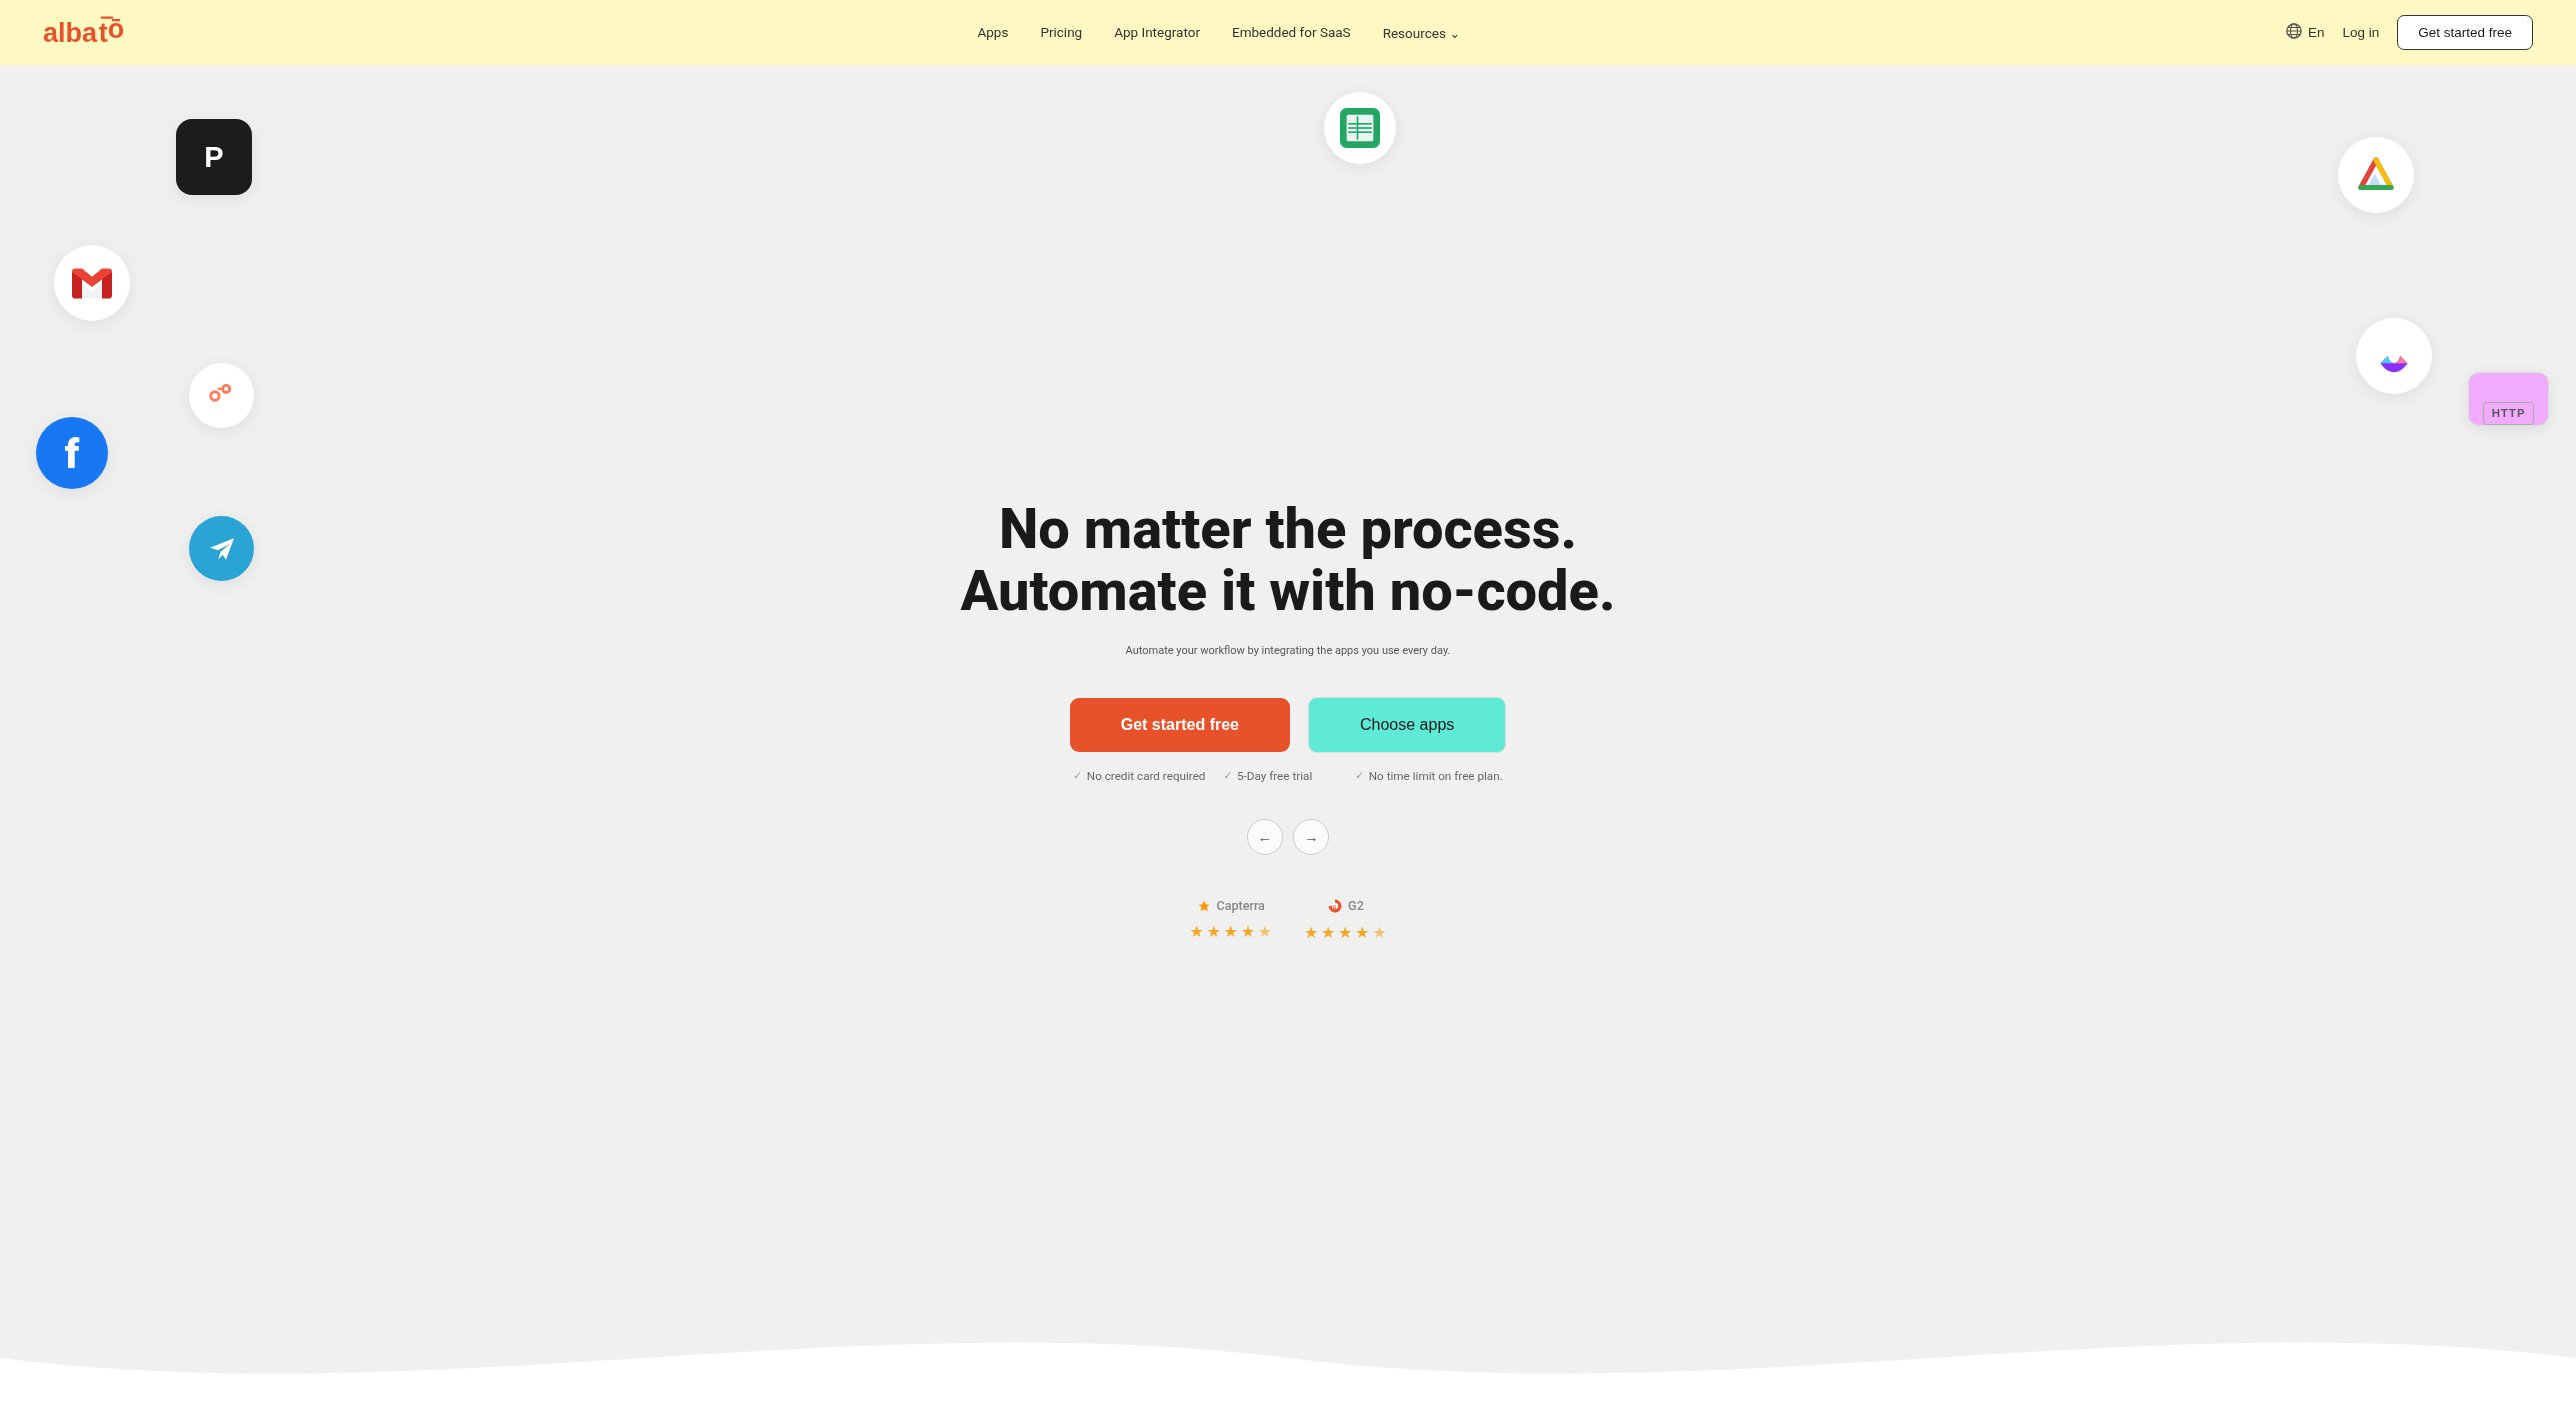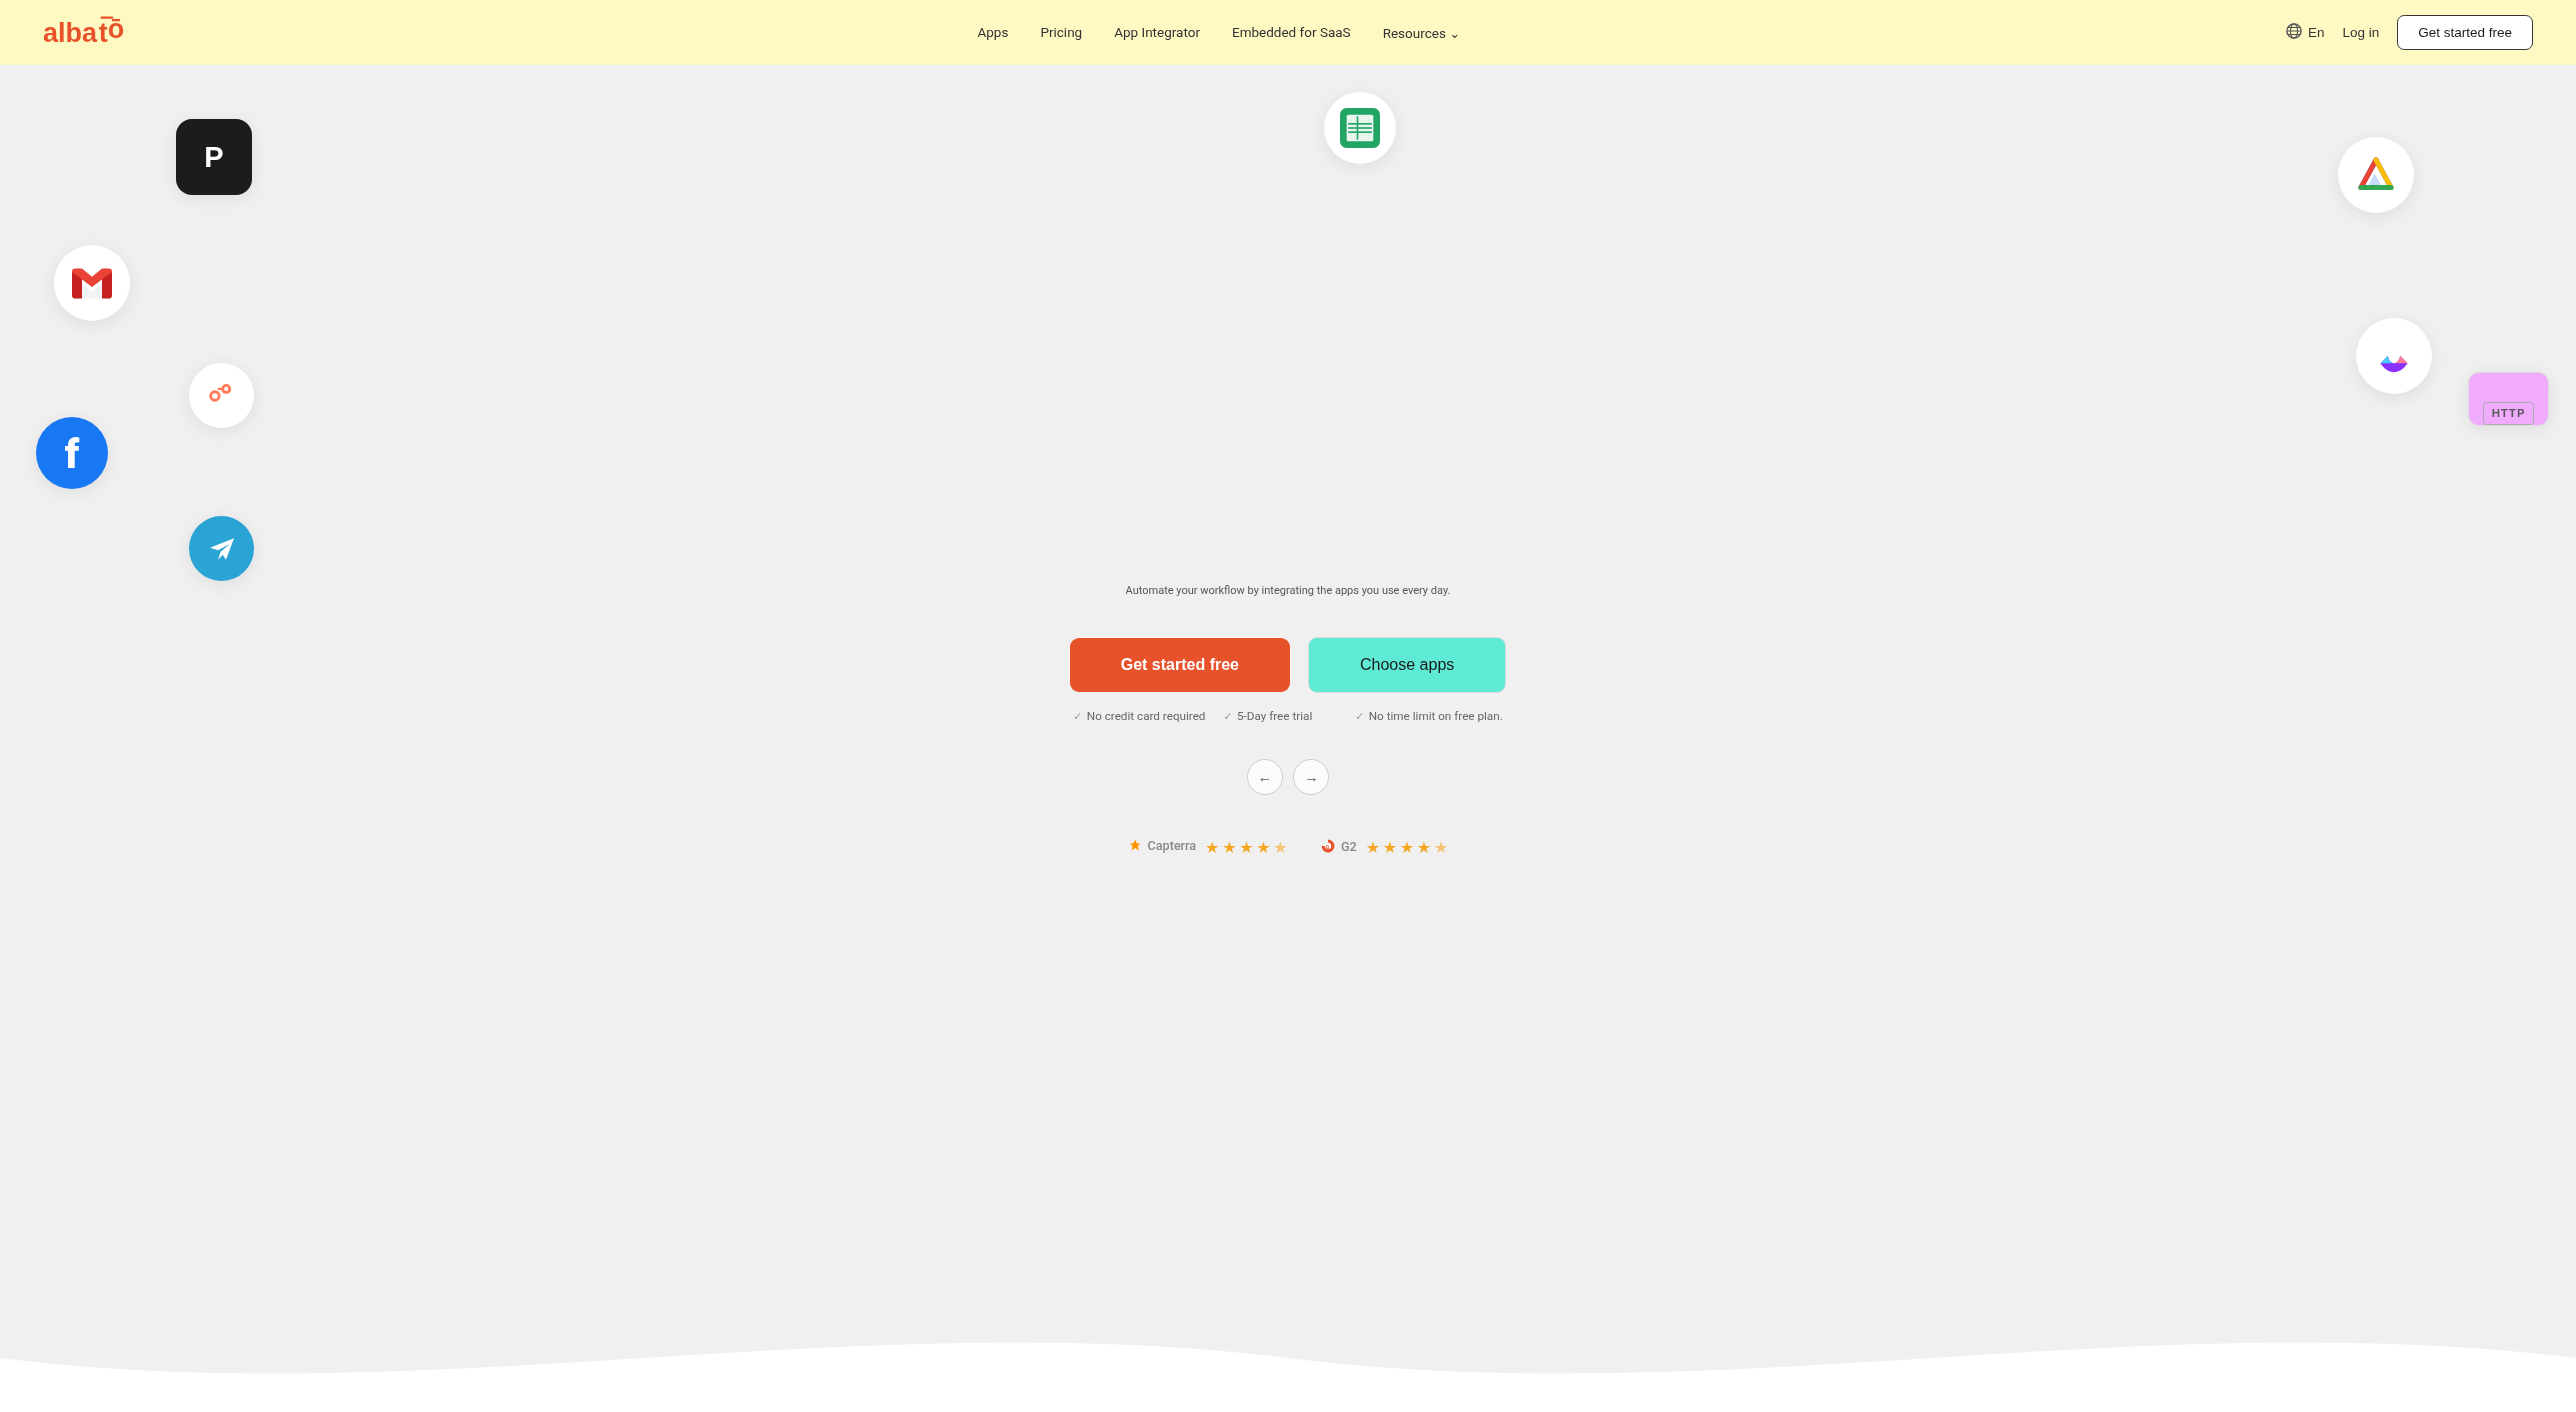--- a/index.html
+++ b/index.html
@@ -194,22 +194,23 @@
 
     
     .ratings {
       display: flex;
       align-items: center;
       gap: 32px;
     }
 
     .rating-item {
       display: flex;
-      align-items: flex-start;
+      align-items: center;
       gap: 9px;
+      flex-direction: column;
     }
 
     .rating-brand {
       font-size: 12.6px;
       color: #888;
       font-weight: 500;
       display: flex;
       align-items: center;
       gap: 5.4px;
     }
@@ -454,20 +455,24 @@
     <span style="font-size:11.7px;font-weight:600;color:#555;letter-spacing:0.9px;border:1.8px solid #aaa;border-radius:3.6px;padding:3.6px 7.2px;">HTTP</span>
   </div>
 
   <div class="floating-icon icon-telegram" style="background:#2aa3d5;">
     <svg width="32" height="32" viewBox="0 0 48 48" fill="none">
       <path d="M6 22 L42 8 L30 40 L22 28 L36 16 L18 26 Z" fill="white"></path>
       <path d="M22 28 L18 40 L26 32" fill="white"></path>
     </svg>
   </div>
 
+  <h1 class="hero-title">
+    <span>No matter the process.</span><br>
+    <span>Automate it with no-code.</span>
+  </h1>
 
   <p class="hero-subtitle">Automate your workflow by integrating the apps you use every day.</p>
 
   <div class="hero-buttons">
     <button class="btn-primary">Get started free</button>
     <button class="btn-secondary">Choose apps</button>
   </div>
 
   <div class="hero-microcopy">
     <div style="display:flex;gap:18px;">

